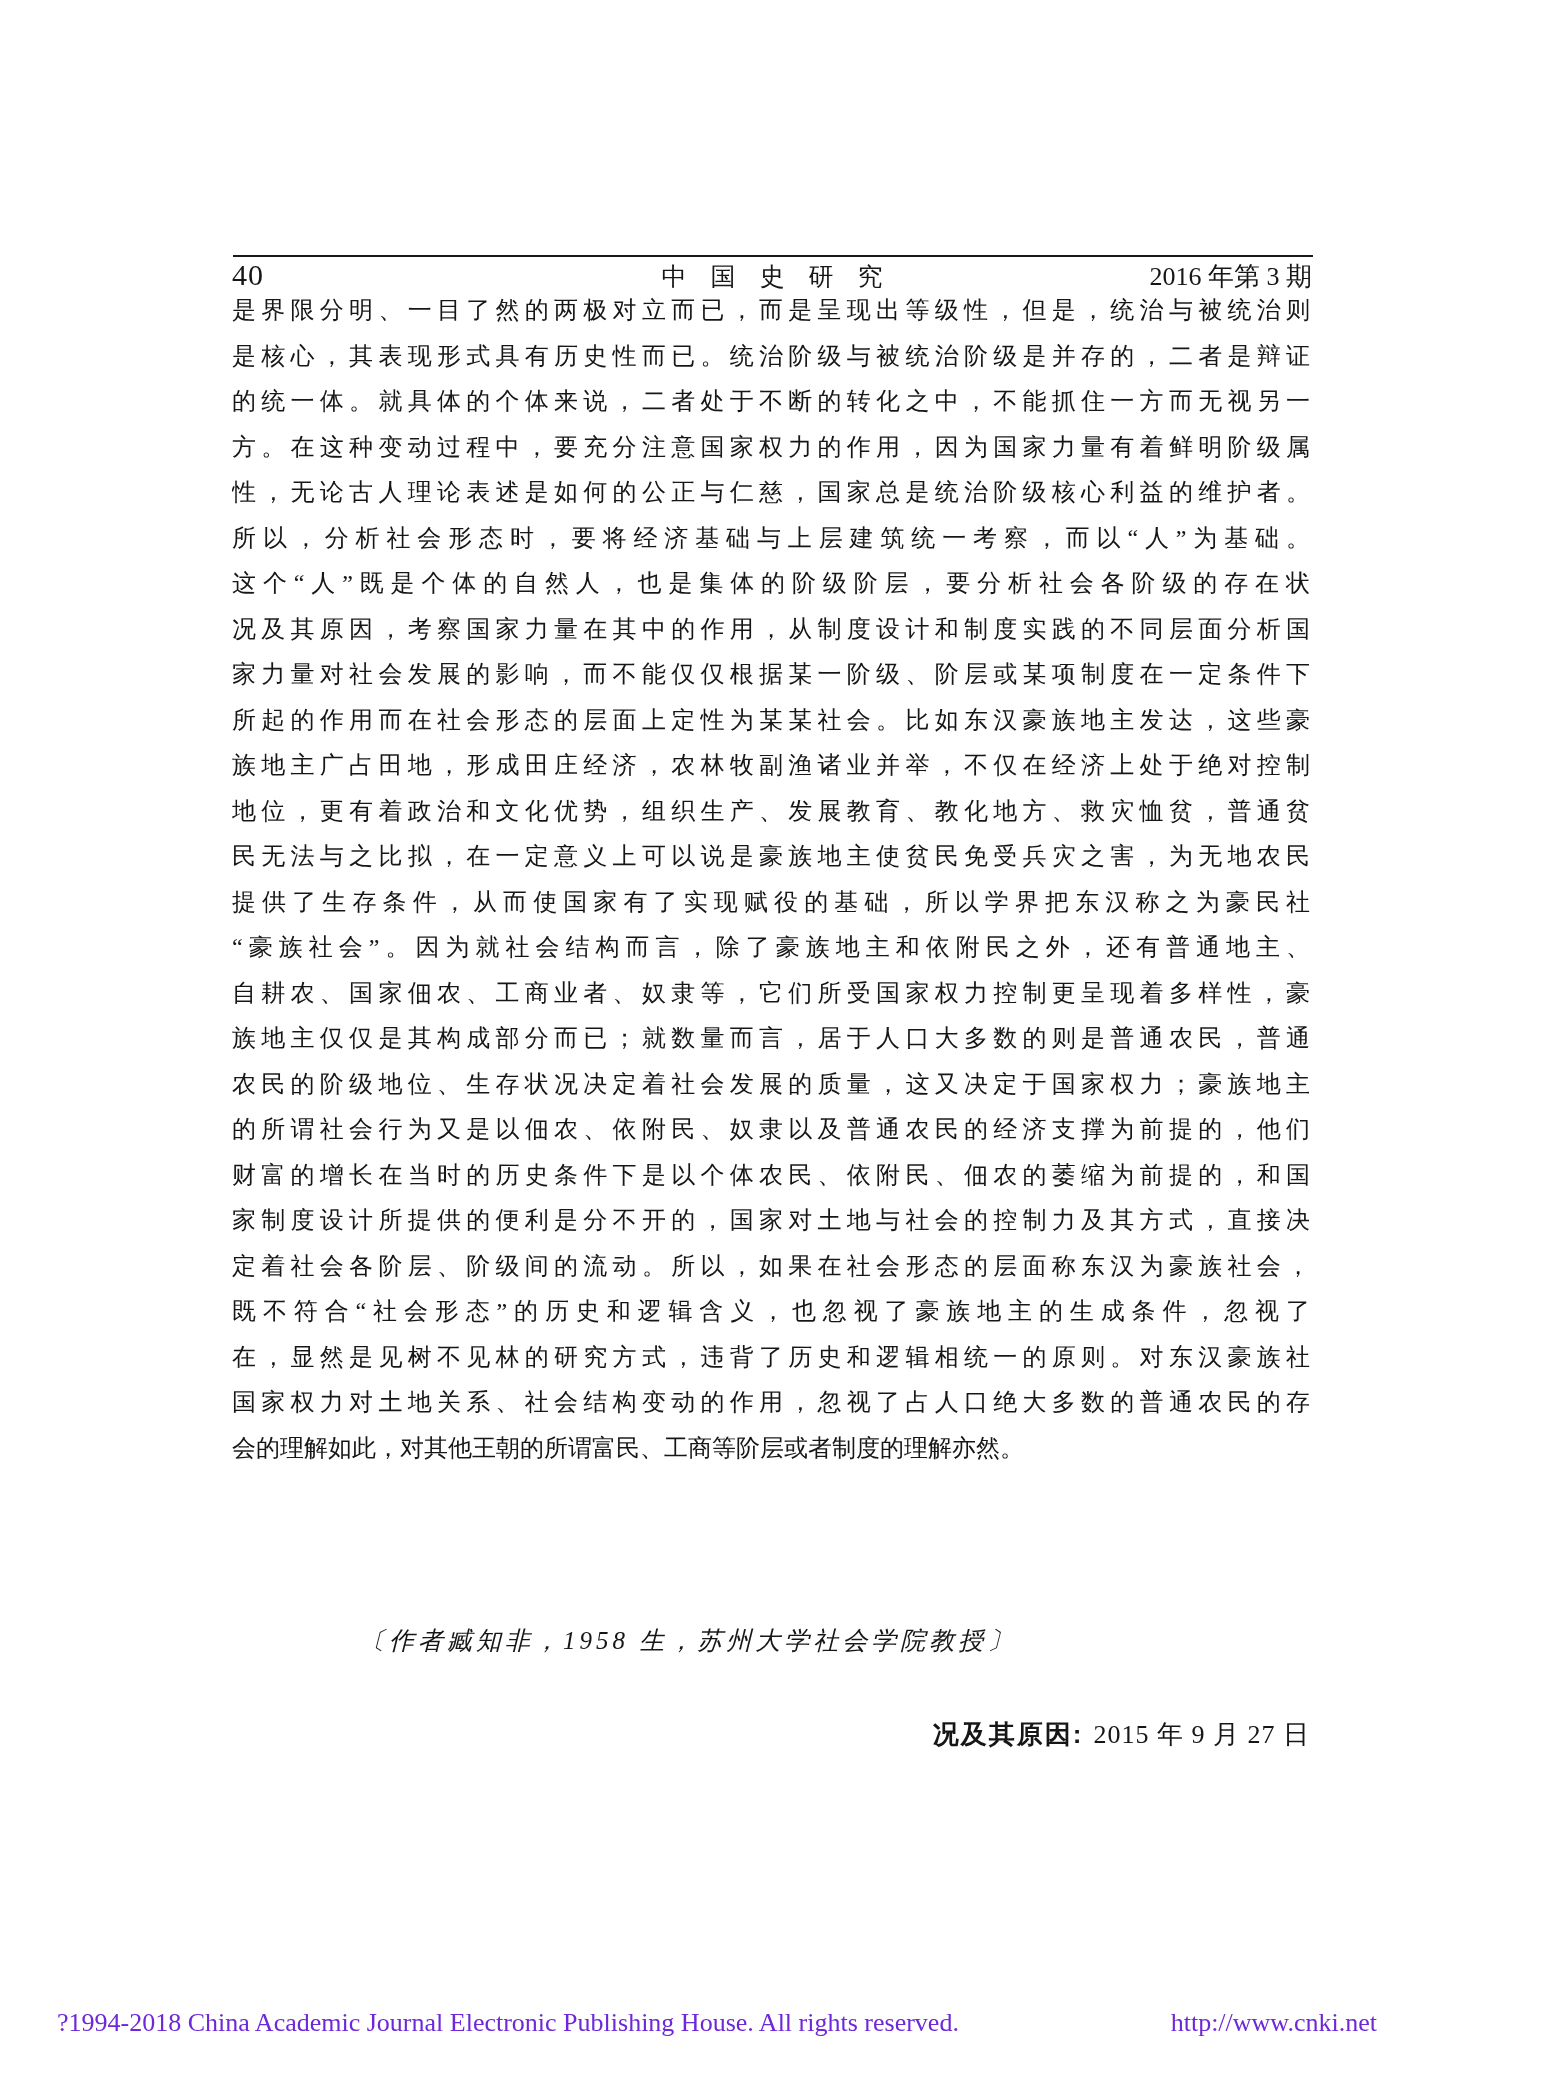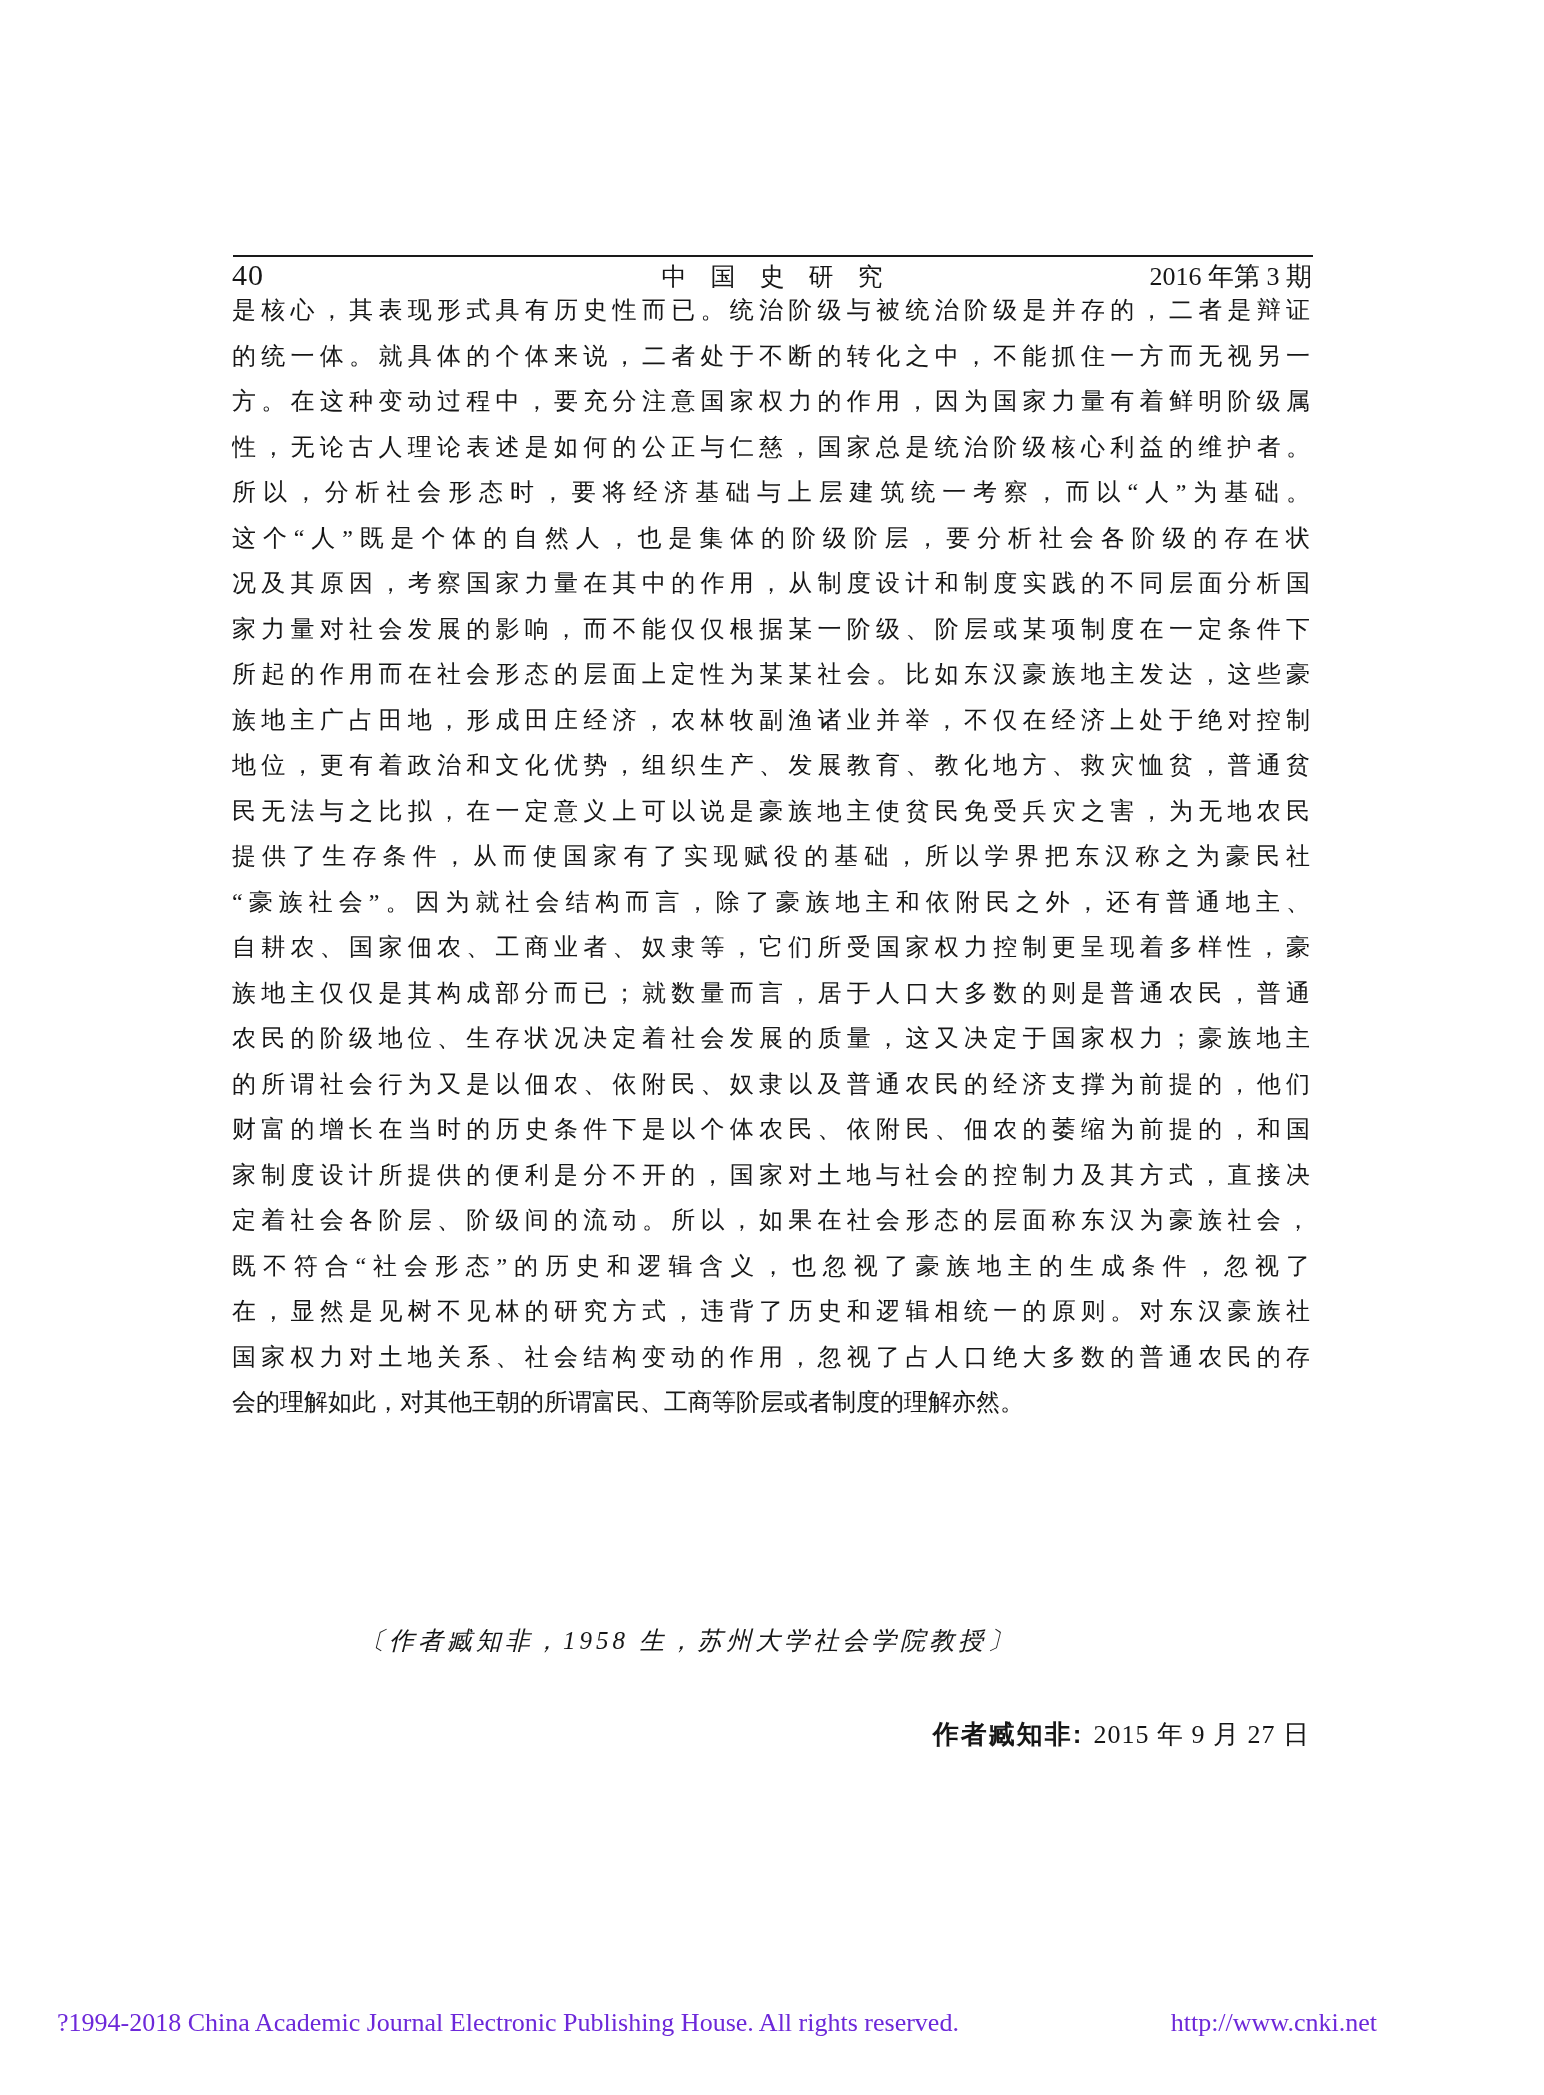--- a/index.html
+++ b/index.html
@@ -111,20 +111,21 @@
 <div class="page">
 
   <div class="header">
     <span class="page-number">40</span>
     <span class="journal-title">中国史研究</span>
     <span class="journal-issue">2016 年第 3 期</span>
   </div>
   <div class="header-rule"></div>
 
   <div class="body-text" id="body-text">
+      <div class="body-line">是界限分明、一目了然的两极对立而已，而是呈现出等级性，但是，统治与被统治则</div>
       <div class="body-line">是核心，其表现形式具有历史性而已。统治阶级与被统治阶级是并存的，二者是辩证</div>
       <div class="body-line">的统一体。就具体的个体来说，二者处于不断的转化之中，不能抓住一方而无视另一</div>
       <div class="body-line">方。在这种变动过程中，要充分注意国家权力的作用，因为国家力量有着鲜明阶级属</div>
       <div class="body-line">性，无论古人理论表述是如何的公正与仁慈，国家总是统治阶级核心利益的维护者。</div>
       <div class="body-line">所以，分析社会形态时，要将经济基础与上层建筑统一考察，而以“人”为基础。</div>
       <div class="body-line">这个“人”既是个体的自然人，也是集体的阶级阶层，要分析社会各阶级的存在状</div>
       <div class="body-line">况及其原因，考察国家力量在其中的作用，从制度设计和制度实践的不同层面分析国</div>
       <div class="body-line">家力量对社会发展的影响，而不能仅仅根据某一阶级、阶层或某项制度在一定条件下</div>
       <div class="body-line">所起的作用而在社会形态的层面上定性为某某社会。比如东汉豪族地主发达，这些豪</div>
       <div class="body-line">族地主广占田地，形成田庄经济，农林牧副渔诸业并举，不仅在经济上处于绝对控制</div>
@@ -141,21 +142,21 @@
       <div class="body-line">定着社会各阶层、阶级间的流动。所以，如果在社会形态的层面称东汉为豪族社会，</div>
       <div class="body-line">既不符合“社会形态”的历史和逻辑含义，也忽视了豪族地主的生成条件，忽视了</div>
       <div class="body-line">在，显然是见树不见林的研究方式，违背了历史和逻辑相统一的原则。对东汉豪族社</div>
       <div class="body-line">国家权力对土地关系、社会结构变动的作用，忽视了占人口绝大多数的普通农民的存</div>
       <div class="body-line short">会的理解如此，对其他王朝的所谓富民、工商等阶层或者制度的理解亦然。</div>
     </div>
 
   <div class="author-note">〔作者臧知非，1958 生，苏州大学社会学院教授〕</div>
 
   <div class="received">
-    <span class="received-label">作者臧知非:</span><span class="received-value">2015 年 9 月 27 日</span>
+    <span class="received-label">况及其原因:</span><span class="received-value">2015 年 9 月 27 日</span>
   </div>
 
   <div class="footer">
     <span>?1994-2018 China Academic Journal Electronic Publishing House. All rights reserved.</span>
     <span>http://www.cnki.net</span>
   </div>
 
 </div>
 
 </body></html>

